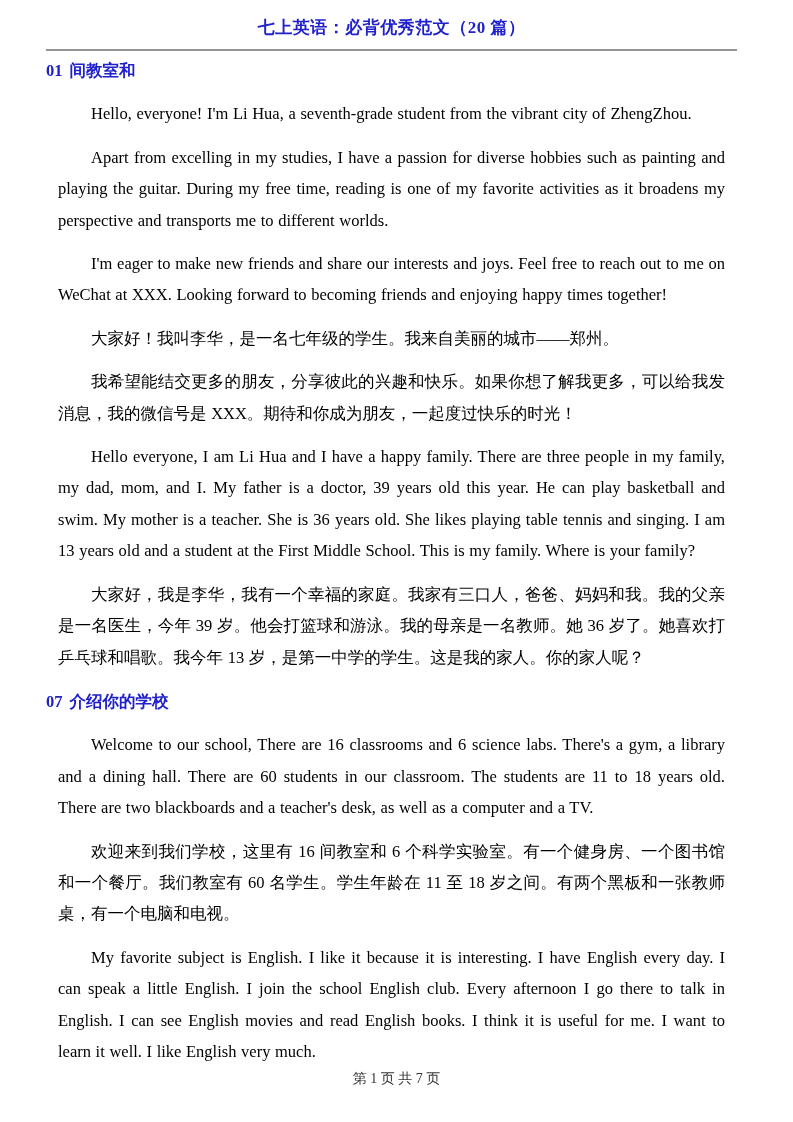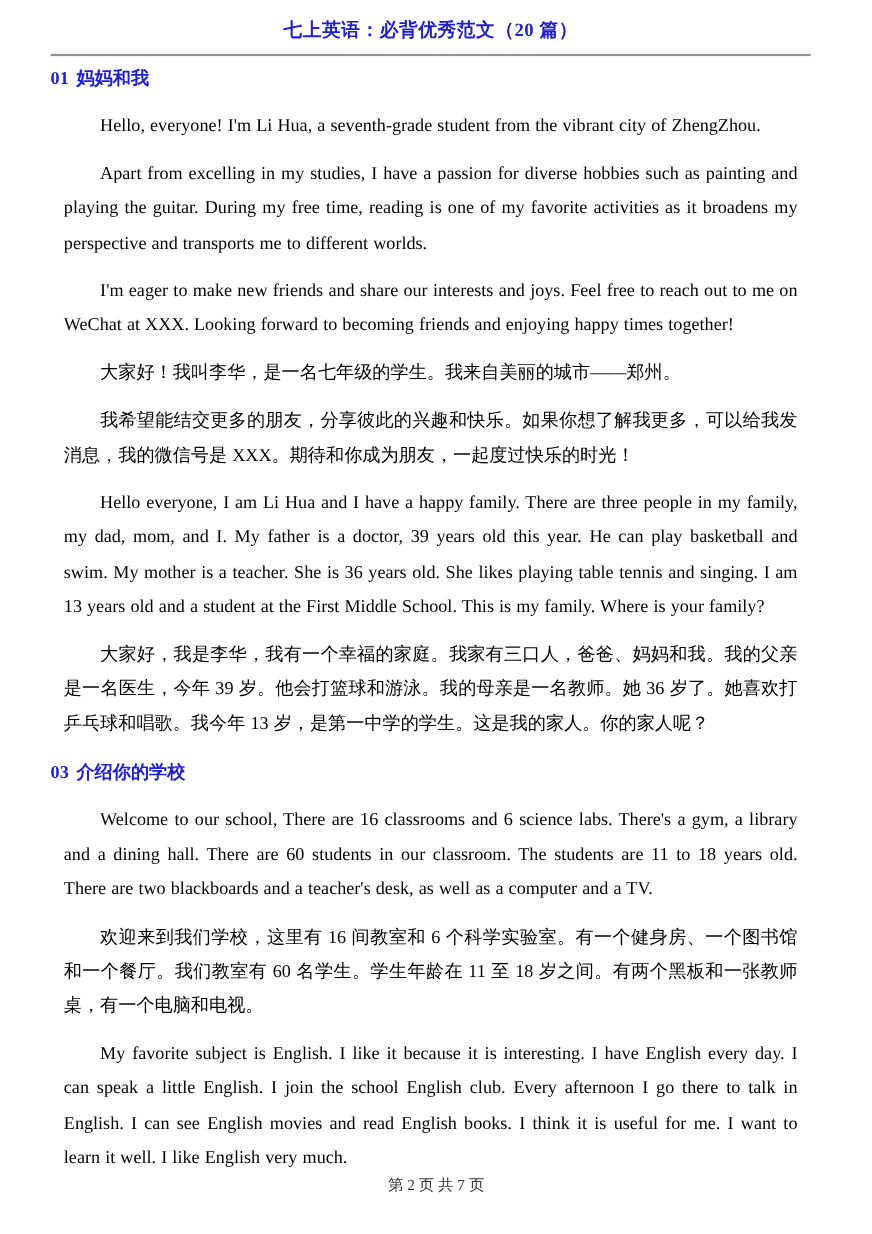--- a/index.html
+++ b/index.html
@@ -72,49 +72,49 @@
 
 <div class="page">
 
   <div class="doc-title">七上英语：必背优秀范文（20 篇）</div>
 
   <hr class="title-rule">
 
   <div>
   <section>
     <h2 class="section-heading">
-      <span class="sec-num">01</span><span>妈妈和我</span>
+      <span class="sec-num">01</span><span>间教室和</span>
     </h2>
     <div>
           <p class="para en">Hello, everyone! I'm Li Hua, a seventh-grade student from the vibrant city of ZhengZhou.</p>
           <p class="para en">Apart from excelling in my studies, I have a passion for diverse hobbies such as painting and playing the guitar. During my free time, reading is one of my favorite activities as it broadens my perspective and transports me to different worlds.</p>
           <p class="para en">I'm eager to make new friends and share our interests and joys. Feel free to reach out to me on WeChat at XXX. Looking forward to becoming friends and enjoying happy times together!</p>
           <p class="para zh">大家好！我叫李华，是一名七年级的学生。我来自美丽的城市——郑州。</p>
           <p class="para zh">我希望能结交更多的朋友，分享彼此的兴趣和快乐。如果你想了解我更多，可以给我发消息，我的微信号是 XXX。期待和你成为朋友，一起度过快乐的时光！</p>
         </div>
   </section>
 
   <section>
     <div>
           <p class="para en">Hello everyone, I am Li Hua and I have a happy family. There are three people in my family, my dad, mom, and I. My father is a doctor, 39 years old this year. He can play basketball and swim. My mother is a teacher. She is 36 years old. She likes playing table tennis and singing. I am 13 years old and a student at the First Middle School. This is my family. Where is your family?</p>
           <p class="para zh">大家好，我是李华，我有一个幸福的家庭。我家有三口人，爸爸、妈妈和我。我的父亲是一名医生，今年 39 岁。他会打篮球和游泳。我的母亲是一名教师。她 36 岁了。她喜欢打乒乓球和唱歌。我今年 13 岁，是第一中学的学生。这是我的家人。你的家人呢？</p>
         </div>
   </section>
 
   <section>
     <h2 class="section-heading">
-      <span class="sec-num">03</span><span>介绍你的学校</span>
+      <span class="sec-num">07</span><span>介绍你的学校</span>
     </h2>
     <div>
           <p class="para en">Welcome to our school, There are 16 classrooms and 6 science labs. There's a gym, a library and a dining hall. There are 60 students in our classroom. The students are 11 to 18 years old. There are two blackboards and a teacher's desk, as well as a computer and a TV.</p>
           <p class="para zh">欢迎来到我们学校，这里有 16 间教室和 6 个科学实验室。有一个健身房、一个图书馆和一个餐厅。我们教室有 60 名学生。学生年龄在 11 至 18 岁之间。有两个黑板和一张教师桌，有一个电脑和电视。</p>
         </div>
   </section>
 
   <section>
     <div>
           <p class="para en">My favorite subject is English. I like it because it is interesting. I have English every day. I can speak a little English. I join the school English club. Every afternoon I go there to talk in English. I can see English movies and read English books. I think it is useful for me. I want to learn it well. I like English very much.</p>
         </div>
   </section>
 </div>
 
-  <div class="page-footer">第 2 页 共 7 页</div>
+  <div class="page-footer">第 1 页 共 7 页</div>
 </div>
 
 </body></html>

